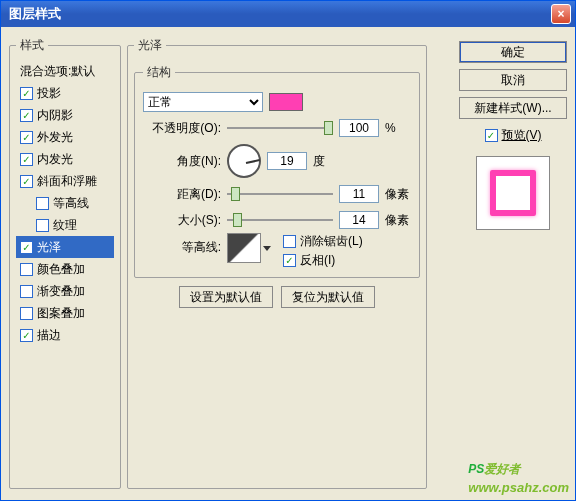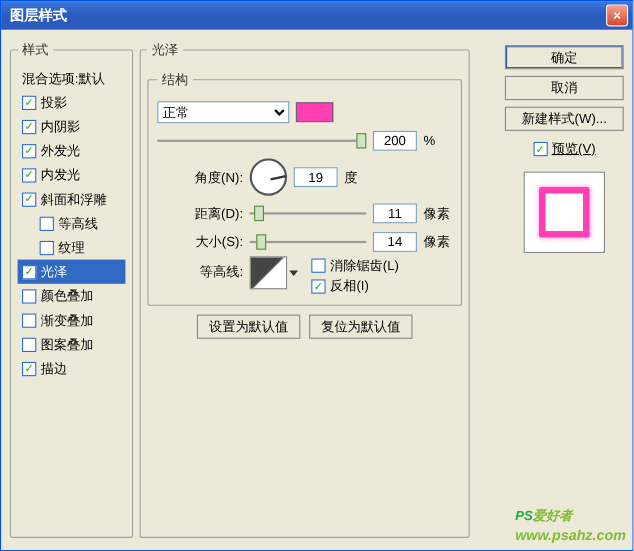--- a/index.html
+++ b/index.html
@@ -126,26 +126,27 @@
         <legend>光泽</legend>
         <fieldset class="struct-box">
           <legend>结构</legend>
 
           <div class="form-row">
             <select><option>正常</option></select>
             <span class="swatch"></span>
           </div>
 
           <div class="form-row">
+            <span class="lbl">不透明度(O):</span>
             <div class="slider">
                 <div class="track">
                   <div class="thumb" style="left:calc(100% - 9px)"></div>
                 </div>
               </div>
-            <div class="numbox">200</div>
+            <div class="numbox">100</div>
             <span class="unit">%</span>
           </div>
 
           <div class="form-row" style="height:40px;">
             <span class="lbl">角度(N):</span>
             <div class="angle-dial">
                 <div class="hand"></div>
               </div>
             <div class="numbox">19</div>
             <span class="unit">度</span>

